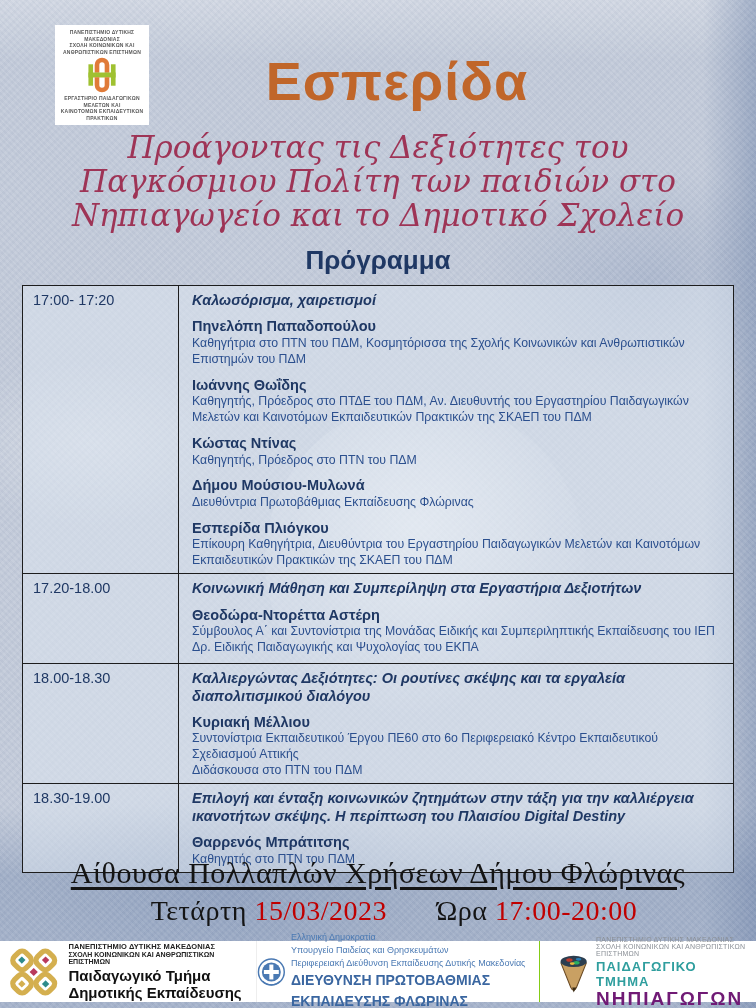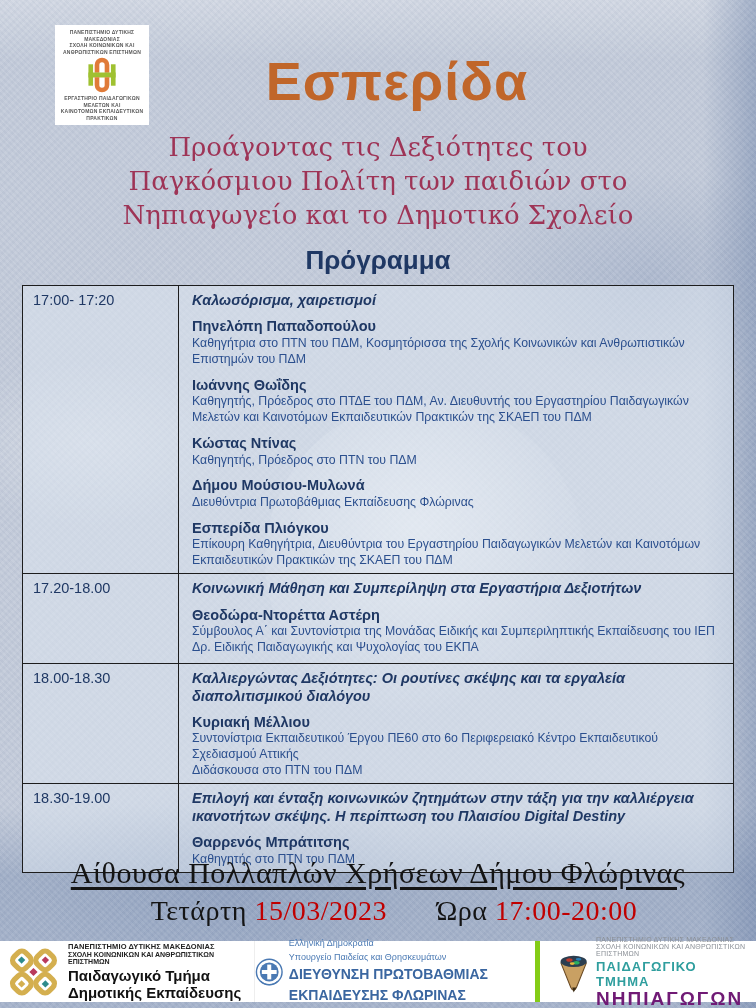--- a/index.html
+++ b/index.html
@@ -35,22 +35,22 @@
   }
   .top-logo .tiny{font-size:5px;line-height:1.3;color:#5a5a5a;font-weight:bold;letter-spacing:0.2px;}
   .top-logo svg{display:block;}
 
   .title{
     position:absolute;left:38px;right:0;top:36px;z-index:2;text-align:center;
     font-size:54px;font-weight:bold;color:#c0662a;letter-spacing:1px;margin-top:14px;
   }
   .subtitle{
     position:absolute;left:0;right:0;top:130px;z-index:2;text-align:center;
-    font-family:"DejaVu Serif",serif;
-    font-size:26px;line-height:34px;color:#9e3456;font-weight:500;
+    font-family:"DejaVu Serif",serif;font-style:italic;
+    font-size:31px;line-height:34px;color:#9e3456;font-weight:500;
   }
   .program-heading{
     position:absolute;left:0;right:0;top:245px;z-index:2;text-align:center;
     font-size:26px;font-weight:bold;color:#1f3864;
   }
 
   
   table.schedule{
     position:absolute;left:22px;top:285px;width:712px;z-index:1;
     border-collapse:collapse;table-layout:fixed;
@@ -85,21 +85,21 @@
   .date-gap{display:inline-block;width:42px;}
 
   
   .footer{
     position:absolute;left:0;top:941px;width:756px;height:61px;background:#fff;z-index:3;
     display:flex;align-items:center;box-sizing:border-box;padding:0 4px;
   }
   .f-group{display:flex;align-items:center;height:100%;}
   .f-left{width:258px;}
   .f-center{width:288px;border-left:1px solid #eee;}
-  .f-right{flex:1;border-left:5px solid #84cc16;padding-left:16px;}
+  .f-right{flex:1;border-left:1px solid #84cc16;padding-left:16px;}
   .f-text{margin-left:5px;}
   .f-left .l1{font-size:7.5px;font-weight:bold;color:#222;letter-spacing:0.1px;}
   .f-left .l2{font-size:7px;font-weight:bold;color:#222;}
   .f-left .l3{font-size:15px;font-weight:bold;color:#111;margin-top:2px;}
   .f-left .l4{font-size:15px;font-weight:bold;color:#111;}
   .f-center .l{font-size:9px;color:#4a79b3;line-height:1.45;}
   .f-center .lb{font-size:14px;color:#3a66a0;font-weight:bold;line-height:1.5;}
   .f-right .g1,.f-right .g2{font-size:7px;color:#8a8f96;letter-spacing:0.2px;}
   .f-right .t1{font-size:13px;color:#2f9e9e;font-weight:600;letter-spacing:1px;margin-top:2px;}
   .f-right .t2{font-size:19px;color:#701a75;font-weight:bold;letter-spacing:2px;line-height:1;}
@@ -238,20 +238,21 @@
     <svg width="44" height="44" viewBox="0 0 100 100">
       <circle cx="50" cy="50" r="45" fill="#fff" stroke="#4a79b3" stroke-width="5"></circle>
       <circle cx="50" cy="50" r="33" fill="#4a79b3"></circle>
       <rect x="43" y="24" width="14" height="52" fill="#fff"></rect>
       <rect x="24" y="43" width="52" height="14" fill="#fff"></rect>
       <path d="M20 82 a42 42 0 0 0 60 0" fill="none" stroke="#4a79b3" stroke-width="4"></path>
     </svg>
     <div class="f-text">
       <div class="l">Ελληνική Δημοκρατία</div>
       <div class="l">Υπουργείο Παιδείας και Θρησκευμάτων</div>
+      <div class="l">Περιφερειακή Διεύθυνση Εκπαίδευσης Δυτικής Μακεδονίας</div>
       <div class="lb">ΔΙΕΥΘΥΝΣΗ ΠΡΩΤΟΒΑΘΜΙΑΣ ΕΚΠΑΙΔΕΥΣΗΣ ΦΛΩΡΙΝΑΣ</div>
     </div>
   </div>
 
   <div class="f-group f-right">
     <svg width="44" height="56" viewBox="0 0 100 128">
       <path d="M14 38 Q50 12 86 38 L58 108 Q50 124 42 108 Z" fill="#c9a063" stroke="#6b4a23" stroke-width="3"></path>
       <ellipse cx="50" cy="34" rx="37" ry="16" fill="#2c3e50"></ellipse>
       <ellipse cx="38" cy="30" rx="9" ry="5" fill="#c0392b"></ellipse>
       <ellipse cx="58" cy="38" rx="9" ry="5" fill="#27ae60"></ellipse>

